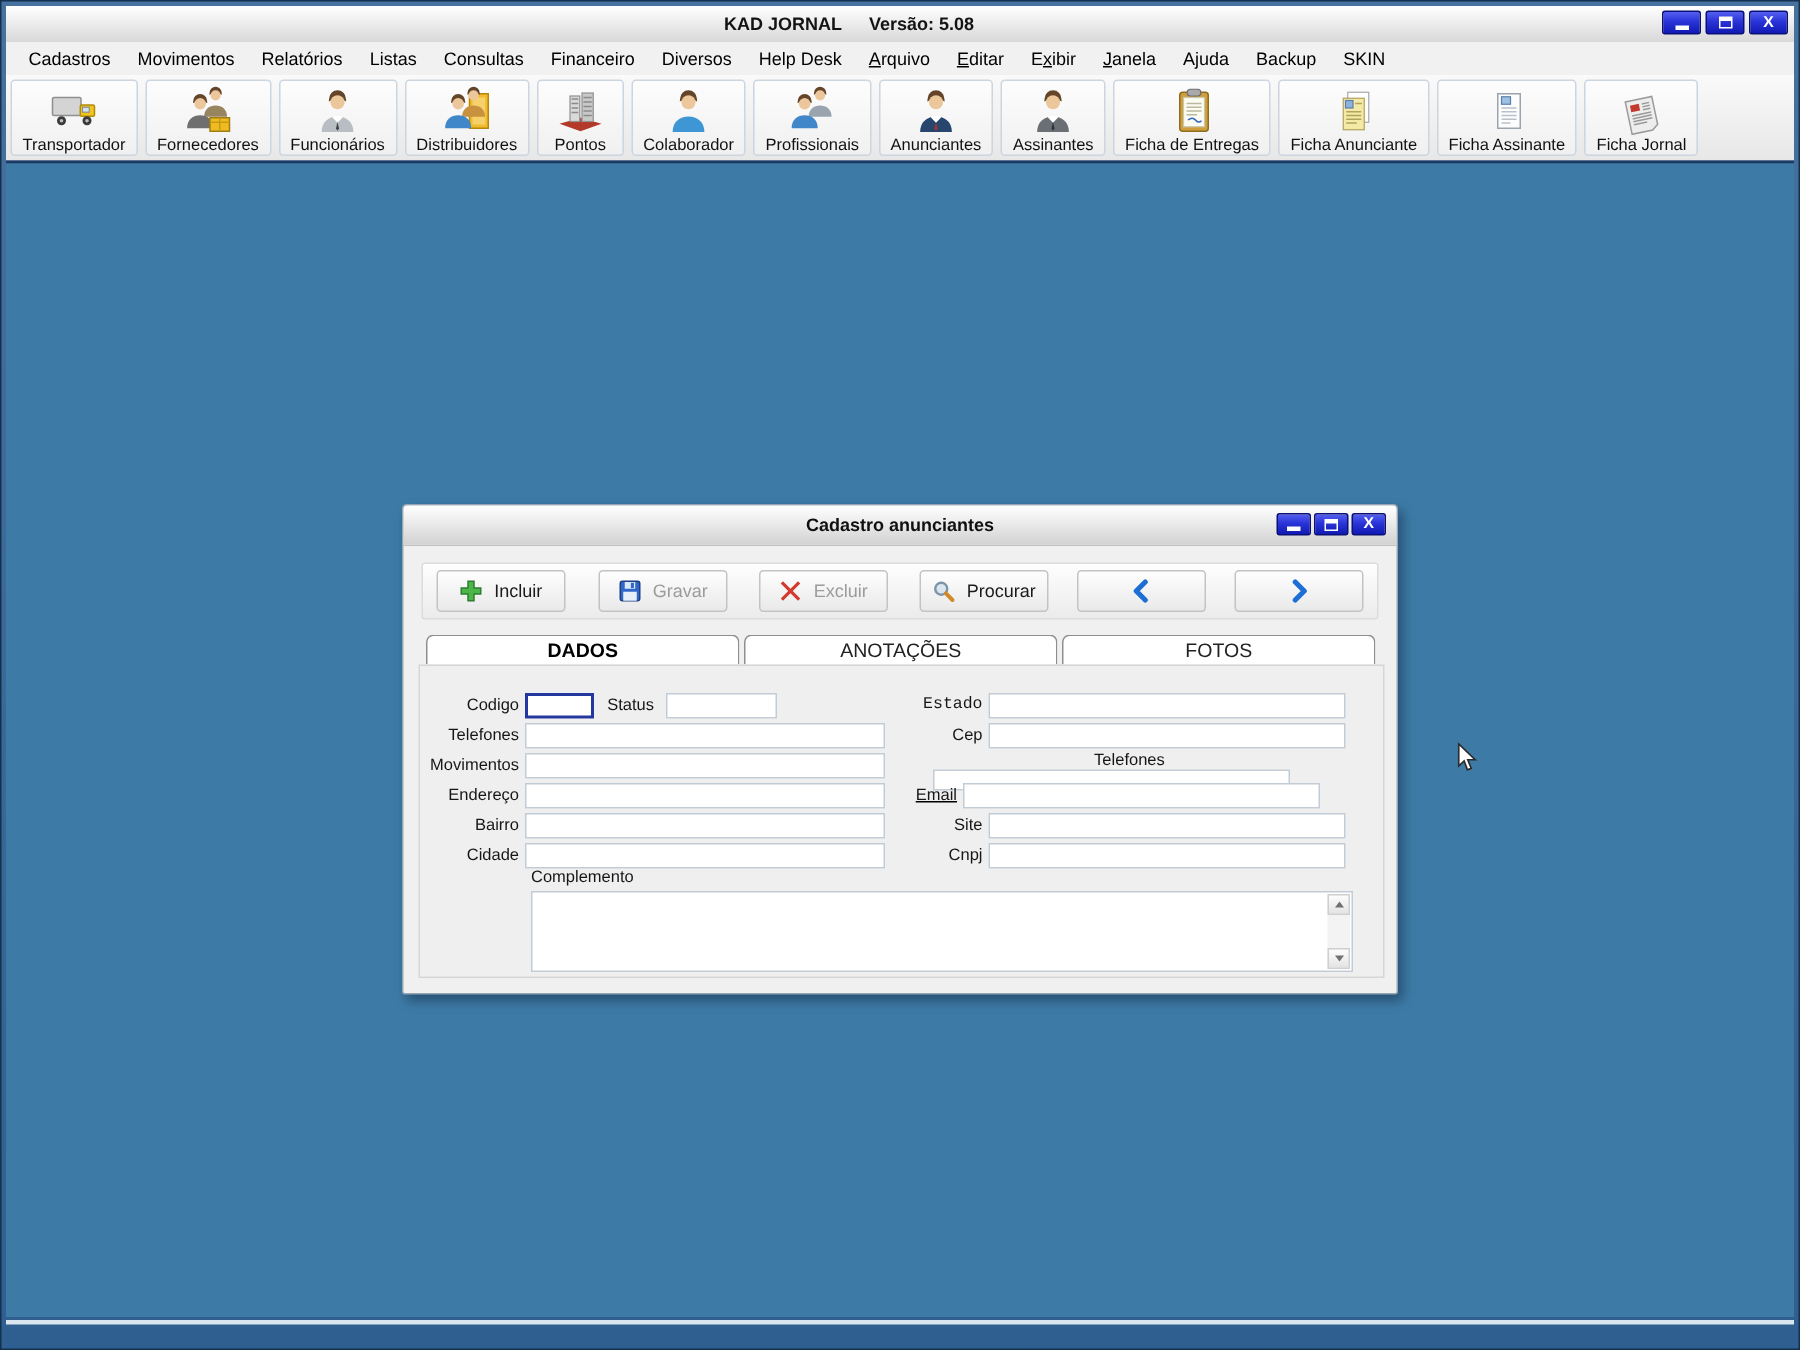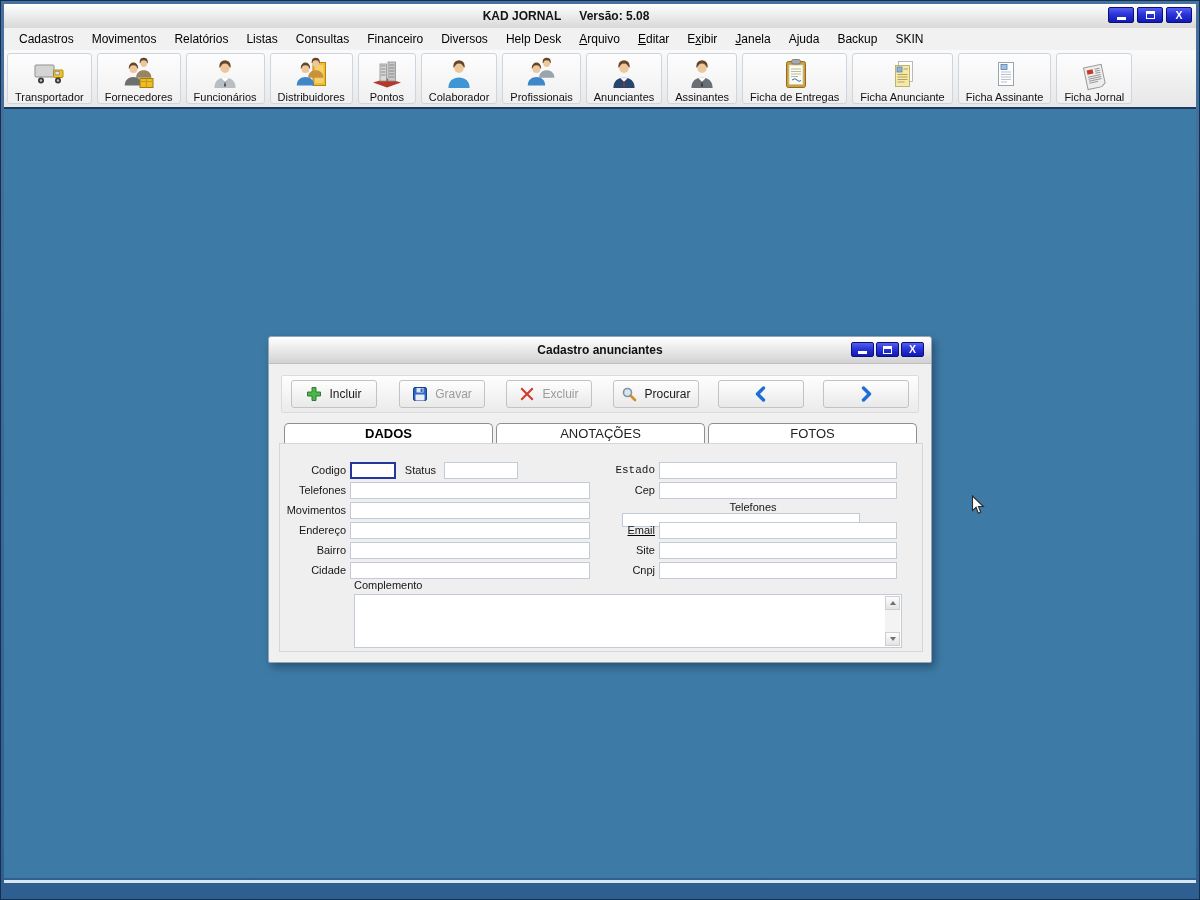--- a/index.html
+++ b/index.html
@@ -376,21 +376,21 @@
           <input class="f-input" style="width: 238px;">
         </div>
         <div class="f-row" style="left:299px;top:37px;width:323px;">
           <div class="f-label" style="width:80px;">Cep</div>
           <input class="f-input" style="width: 238px;">
         </div>
         <div class="f-row" style="left:299px;top:57px;width:323px;flex-direction:column;">
           <div class="f-label" style="width:80px;">Telefones</div>
           <input class="f-input" style="width: 238px;">
         </div>
-        <div class="f-row" style="left:299px;top:77px;width:323px;text-decoration:underline;">
+        <div class="f-row" style="left:282px;top:77px;width:323px;text-decoration:underline;">
           <div class="f-label" style="width:80px;">Email</div>
           <input class="f-input" style="width: 238px;">
         </div>
         <div class="f-row" style="left:299px;top:97px;width:323px;">
           <div class="f-label" style="width:80px;">Site</div>
           <input class="f-input" style="width: 238px;">
         </div>
         <div class="f-row" style="left:299px;top:117px;width:323px;">
           <div class="f-label" style="width:80px;">Cnpj</div>
           <input class="f-input" style="width: 238px;">

